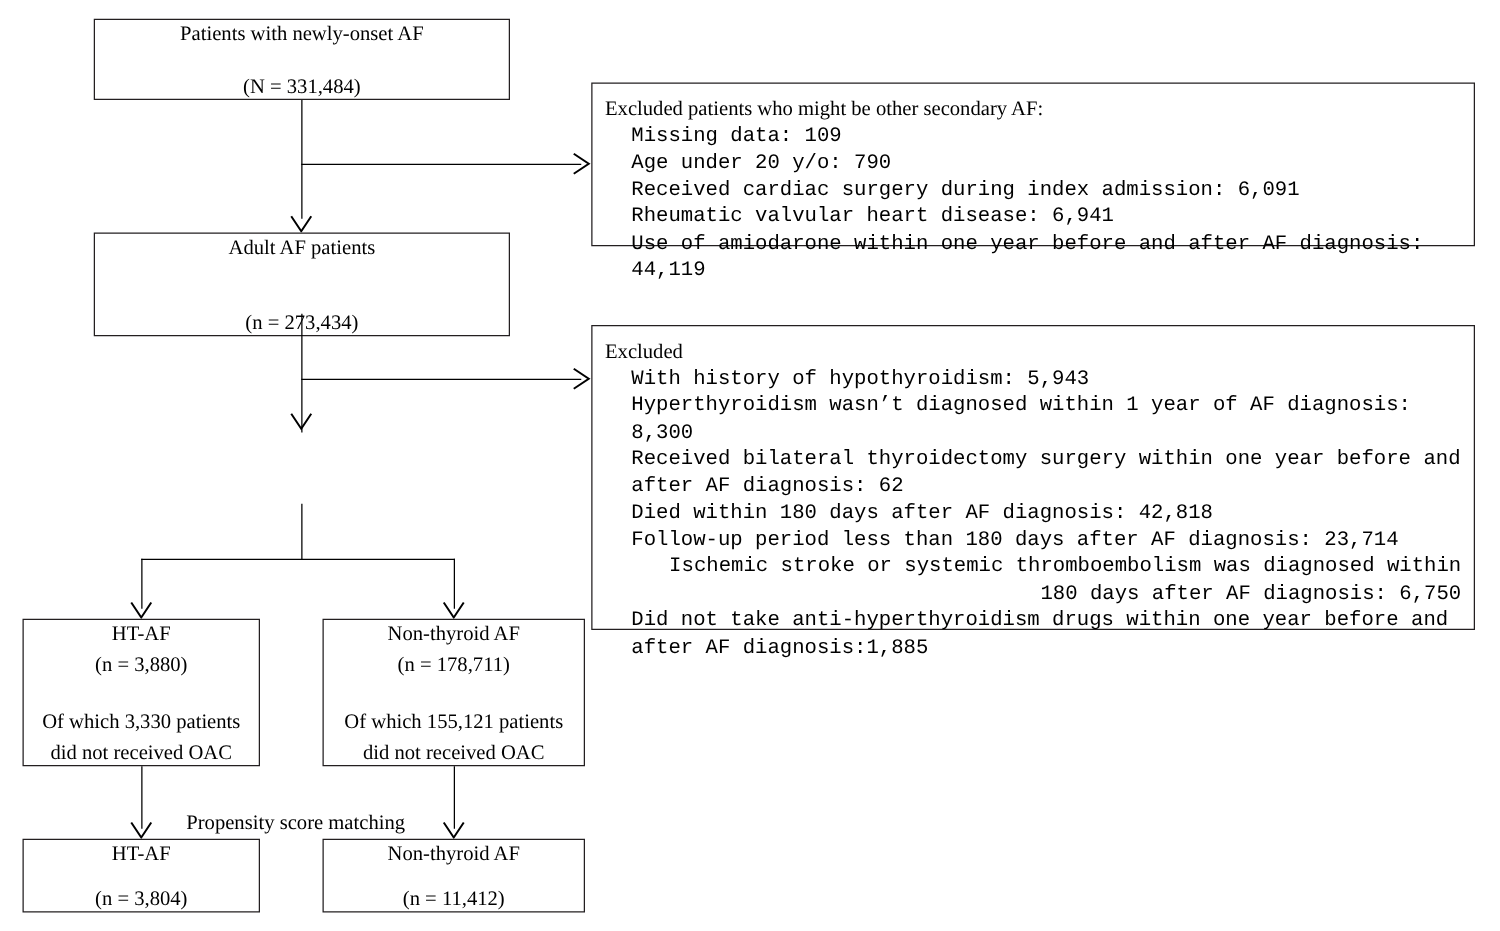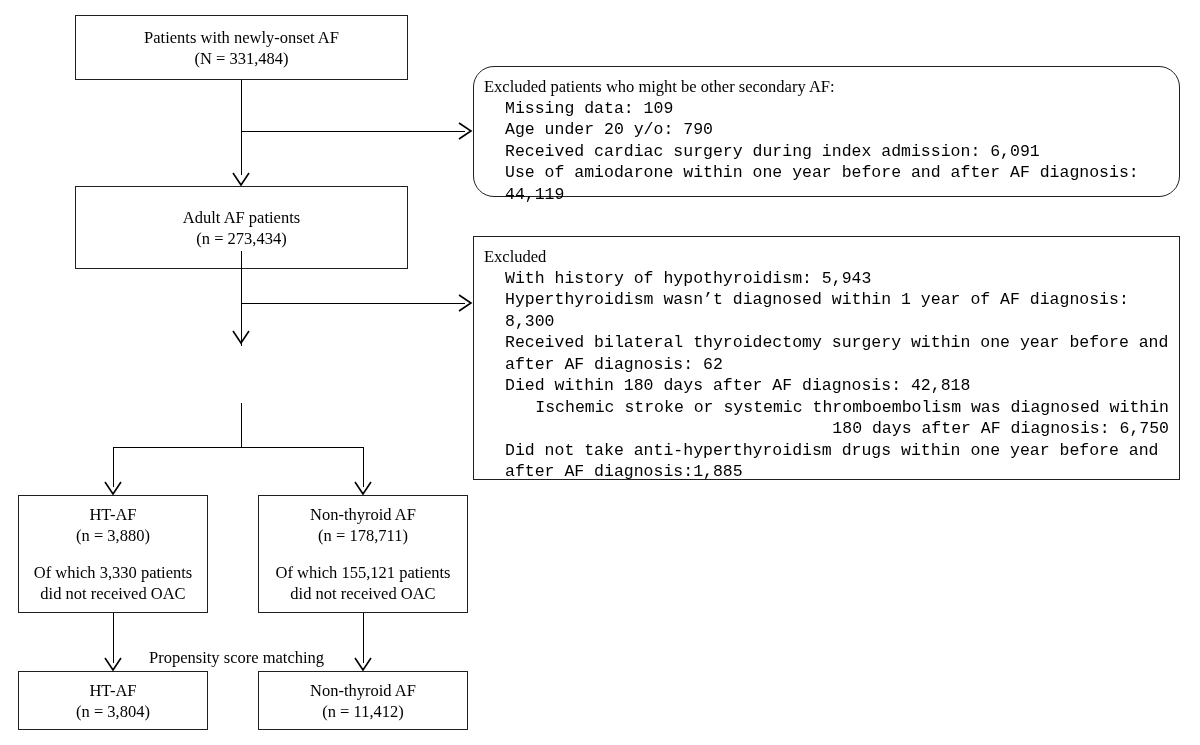--- a/index.html
+++ b/index.html
@@ -21,21 +21,21 @@
   .box {
     position: absolute;
     box-sizing: border-box;
     border: 1.6px solid #231f20;
     background: #ffffff;
   }
   .box-center {
     display: flex;
     flex-direction: column;
     align-items: center;
-    justify-content: center;
+    justify-content: space-between;
     text-align: center;
   }
   .box-left {
     text-align: left;
   }
   .line-c {
     display: block;
     font-size: 16.5px;
     line-height: 21px;
     white-space: nowrap;
@@ -109,25 +109,26 @@
     </svg>
   </div>
 
   <div class="hline" style="left:241px; top:131px; width:224px;"></div>
   <div class="arrow-right" style="left:458px; top:131px;">
     <svg width="16" height="18" viewBox="0 0 16 18" style="margin-top:-9px;">
       <path d="M1 1 L13 9 L1 17" fill="none" stroke="#000" stroke-width="1.6"></path>
     </svg>
   </div>
 
-  <div class="box box-left" style="left:473px; top:66px; width:707px; height:131px; padding:9px 10px 0 10px;border-radius:21px;">
+  <div class="box box-left" style="left:473px; top:66px; width:707px; height:131px; padding:9px 10px 0 10px;">
     <p class="excl-title">Excluded patients who might be other secondary AF:</p>
     <p class="excl-item">Missing data: 109</p>
     <p class="excl-item">Age under 20 y/o: 790</p>
     <p class="excl-item">Received cardiac surgery during index admission: 6,091</p>
+    <p class="excl-item">Rheumatic valvular heart disease: 6,941</p>
     <p class="excl-item">Use of amiodarone within one year before and after AF diagnosis: 44,119</p>
   </div>
 
   <div class="box box-center" style="left:75px; top:186px; width:333px; height:83px;">
     <span class="line-c">Adult AF patients</span>
     <span class="line-c">(n = 273,434)</span>
   </div>
 
   <div class="vline" style="left:241px; top:251px; height:95px;"></div>
   <div class="arrow-down" style="left:241px; top:330px;">
@@ -136,26 +137,27 @@
     </svg>
   </div>
 
   <div class="hline" style="left:241px; top:303px; width:224px;"></div>
   <div class="arrow-right" style="left:458px; top:303px;">
     <svg width="16" height="18" viewBox="0 0 16 18" style="margin-top:-9px;">
       <path d="M1 1 L13 9 L1 17" fill="none" stroke="#000" stroke-width="1.6"></path>
     </svg>
   </div>
 
-  <div class="box box-left" style="left:473px; top:236px; width:707px; height:244px; padding:9px 10px 0 10px;">
+  <div class="box box-left" style="left:473px; top:260px; width:707px; height:244px; padding:9px 10px 0 10px;">
     <p class="excl-title">Excluded</p>
     <p class="excl-item">With history of hypothyroidism: 5,943</p>
     <p class="excl-item">Hyperthyroidism wasn’t diagnosed within 1 year of AF diagnosis: 8,300</p>
     <p class="excl-item">Received bilateral thyroidectomy surgery within one year before and after AF diagnosis: 62</p>
     <p class="excl-item">Died within 180 days after AF diagnosis: 42,818</p>
+    <p class="excl-item">Follow-up period less than 180 days after AF diagnosis: 23,714</p>
     <p class="excl-item wrap">Ischemic stroke or systemic thromboembolism was diagnosed within 180 days after AF diagnosis: 6,750</p>
     <p class="excl-item">Did not take anti-hyperthyroidism drugs within one year before and after AF diagnosis:1,885</p>
   </div>
 
 
   <div class="vline" style="left:241px; top:403px; height:45px;"></div>
   <div class="hline" style="left:113px; top:447px; width:251px;"></div>
   <div class="vline" style="left:113px; top:447px; height:40px;"></div>
   <div class="arrow-down" style="left:113px; top:481px;">
     <svg width="18" height="16" viewBox="0 0 18 16" style="margin-left:-9px;">

